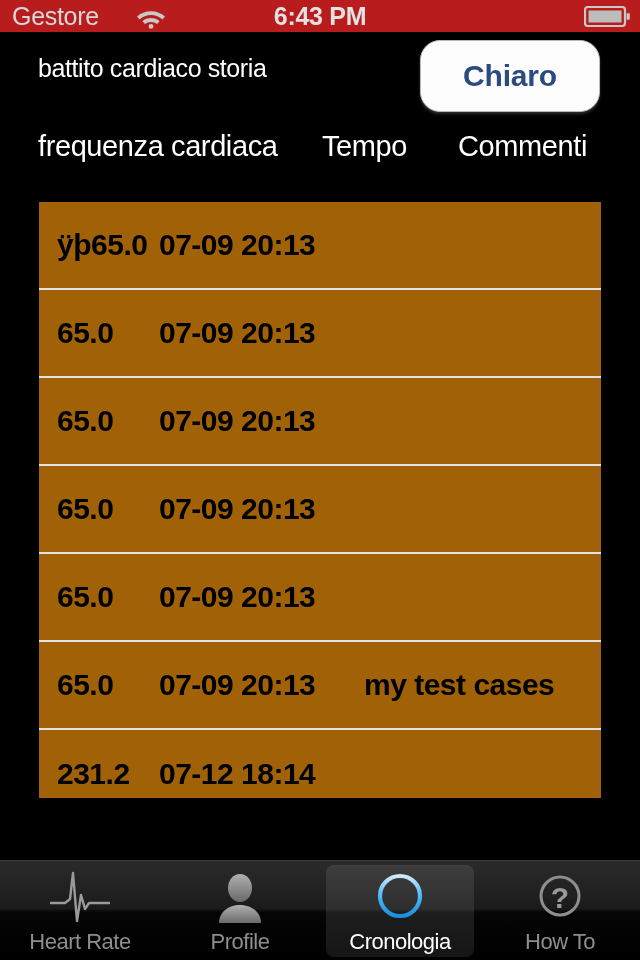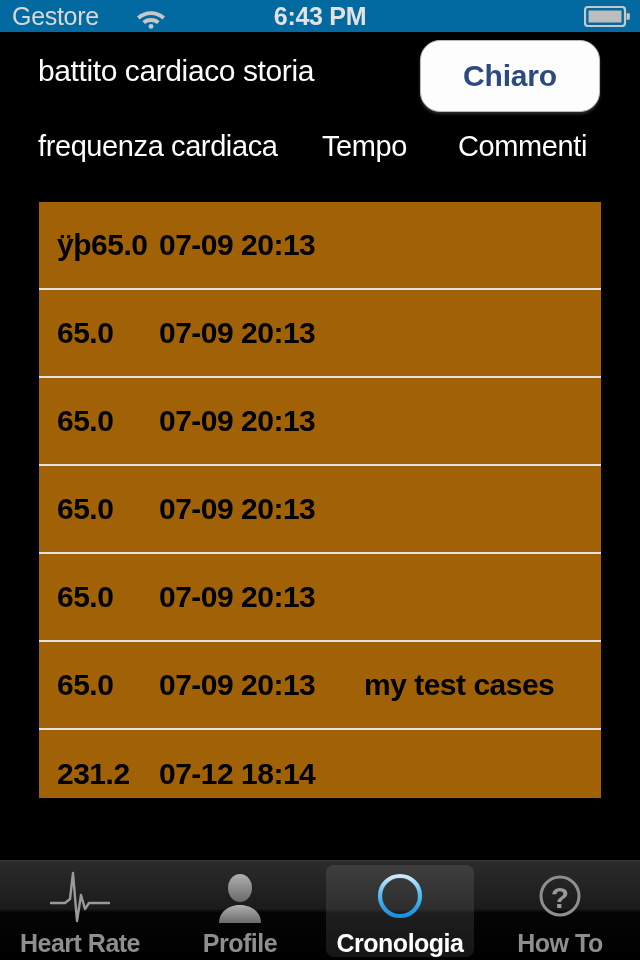--- a/index.html
+++ b/index.html
@@ -7,39 +7,39 @@
     width:640px; height:960px;
     background:#000;
     font-family:"Liberation Sans", sans-serif;
     overflow:hidden;
   }
   #app { position:relative; width:640px; height:960px; background:#000; }
 
   
   .statusbar {
     position:absolute; left:0; top:0; width:640px; height:32px;
-    background:#0369a1; color:#d2d2d2;
+    background:#b91c1c; color:#d2d2d2;
   }
   .sb-carrier {
     position:absolute; left:12px; top:2px;
     font-size:25px; font-weight:400; letter-spacing:-0.3px;
     color:#d8d8d8;
   }
   .sb-wifi { position:absolute; left:133px; top:7px; width:36px; height:22px; }
   .sb-time {
     position:absolute; left:0; top:2px; width:640px; text-align:center;
     font-size:25px; font-weight:700; letter-spacing:-0.3px; color:#e2e2e2;
   }
   .sb-batt { position:absolute; right:10px; top:6px; width:46px; height:21px; }
 
   
   .header { position:absolute; left:0; top:32px; width:640px; height:92px; }
   .page-title {
     position:absolute; left:38px; top:22px;
-    font-size:30px; font-weight:400; color:#ffffff; letter-spacing:-0.4px;
+    font-size:25px; font-weight:400; color:#ffffff; letter-spacing:-0.4px;
     white-space:nowrap;
   }
   .chiaro-btn {
     position:absolute; left:420px; top:8px; width:180px; height:72px;
     background:#fdfdfd;
     border:1px solid #b9b9b9;
     border-radius:20px;
     box-shadow:0 2px 3px rgba(255,255,255,0.18);
     display:flex; align-items:center; justify-content:center;
     cursor:pointer;
@@ -105,21 +105,21 @@
   }
   .tab.active .hl { display:block; }
   .tab .ico {
     position:relative; z-index:2;
     width:62px; height:58px;
     display:flex; align-items:center; justify-content:center;
   }
   .tab .tlabel {
     position:relative; z-index:2;
     margin-top:2px;
-    font-size:25px; font-weight:bold; letter-spacing:-0.5px;
+    font-size:22px; font-weight:normal; letter-spacing:-0.5px;
     color:#8e8e8e;
   }
   .tab.active .tlabel { color:#ffffff;text-align:center; }
 </style>
 </head>
 <body>
 
 <div id="app">
 
   <div class="statusbar">

